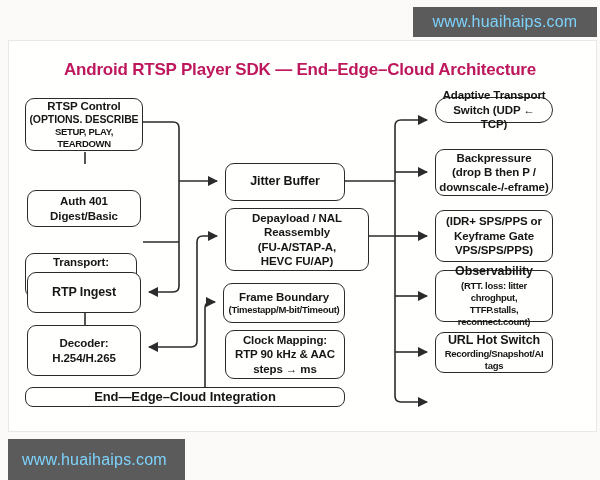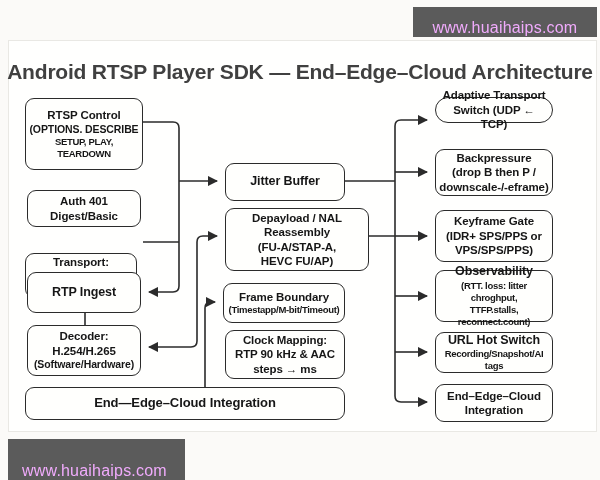--- a/index.html
+++ b/index.html
@@ -8,51 +8,51 @@
     background:#fbfaf8;
     font-family:"Liberation Sans","DejaVu Sans",sans-serif;
     -webkit-font-smoothing:antialiased;
   }
   .stage{position:absolute;inset:0;width:600px;height:480px;}
   .card{
     position:absolute;left:8px;top:40px;width:589px;height:392px;
     background:#fffffe;border:1px solid #e9e8e4;box-sizing:border-box;
   }
   .banner{
-    position:absolute;background:#5b5b5b;color:#f0abfc;
-    display:flex;align-items:flex-end;font-size:16px;letter-spacing:.2px;
+    position:absolute;background:#5b5b5b;color:#7dd3fc;
+    display:flex;align-items:center;font-size:16px;letter-spacing:.2px;
   }
   .banner.top{left:413px;top:7px;width:184px;height:30px;justify-content:center;}
   .banner.bottom{left:8px;top:439px;width:177px;height:41px;padding-left:14px;box-sizing:border-box;}
   .title{
     position:absolute;left:0;top:60px;width:600px;text-align:center;
-    font-size:21px;font-weight:700;color:#404040;letter-spacing:-.2px;
+    font-size:17px;font-weight:700;color:#be185d;letter-spacing:-.2px;
   }
   svg.wires{position:absolute;left:0;top:0;width:600px;height:480px;}
   .node{
     position:absolute;background:#fffffd;border:1.5px solid #2b2b2b;border-radius:9px;
     display:flex;flex-direction:column;align-items:center;justify-content:center;
     text-align:center;color:#161616;font-weight:600;font-size:11.5px;line-height:1.26;
     padding:2px 3px;box-sizing:border-box;letter-spacing:-.1px;
   }
   .node .sm{font-size:10.5px;}
   .node .xs{font-size:9.5px;letter-spacing:-.3px;}
   .node .lg{font-size:12.5px;}
   .node.bar{font-size:13px;border-radius:8px;}
   
-  #n-rtsp      {left:25px; top:98px;  width:118px;height:72px;}
+  #n-rtsp      {left:25px; top:98px;  width:118px;height:53px;}
   #n-auth      {left:27px; top:164px; width:114px;height:37px;margin-top:26px;}
   #n-transport {left:25px; top:221px; width:112px;height:45px;margin-top:32px;}
   #n-rtp       {left:27px; top:272px; width:114px;height:41px;}
   #n-decoder   {left:27px; top:325px; width:114px;height:51px;}
   #n-jitter    {left:225px;top:163px; width:120px;height:38px;}
   #n-depayload {left:225px;top:208px; width:144px;height:63px;}
   #n-frame     {left:223px;top:283px; width:122px;height:40px;}
   #n-clock     {left:225px;top:330px; width:120px;height:49px;}
-  #n-intbar    {left:25px; top:387px; width:320px;height:33px;border-radius:9px;}
+  #n-intbar    {left:25px; top:387px; width:320px;height:20px;}
   #n-adaptive  {left:435px;top:97px;  width:118px;height:26px;border-radius:20px;}
   #n-backpress {left:435px;top:149px; width:118px;height:47px;}
   #n-keyframe  {left:435px;top:210px; width:118px;height:52px;}
   #n-observ    {left:435px;top:270px; width:118px;height:52px;}
   #n-urlswitch {left:435px;top:332px; width:118px;height:41px;}
   #n-intright  {left:435px;top:384px; width:118px;height:38px;}
 </style>
 </head>
 <body>
 
@@ -102,21 +102,20 @@
   <div class="node" id="n-transport">
     <span>Transport:</span>
     <span class="sm">UDP or TCP Interveeter)</span>
   </div>
   <div class="node" id="n-rtp">
     <span class="lg">RTP Ingest</span>
   </div>
   <div class="node" id="n-decoder">
     <span>Decoder:</span>
     <span>H.254/H.265</span>
-    <span class="sm">(Software/Hardware)</span>
   </div>
 
   <div class="node" id="n-jitter">
     <span class="lg">Jitter Buffer</span>
   </div>
   <div class="node" id="n-depayload">
     <span>Depayload / NAL</span>
     <span>Reassembly</span>
     <span>(FU-A/STAP-A,</span>
     <span>HEVC FU/AP)</span>
@@ -138,35 +137,31 @@
   <div class="node" id="n-adaptive">
     <span>Adaptive Transport</span>
     <span>Switch (UDP ← TCP)</span>
   </div>
   <div class="node" id="n-backpress">
     <span>Backpressure</span>
     <span>(drop B then P /</span>
     <span>downscale-/-eframe)</span>
   </div>
   <div class="node" id="n-keyframe">
+    <span>(IDR+ SPS/PPS or</span>
     <span>Keyframe Gate</span>
-    <span>(IDR+ SPS/PPS or</span>
     <span>VPS/SPS/PPS)</span>
   </div>
   <div class="node" id="n-observ">
     <span class="lg">Observability</span>
     <span class="xs">(RTT. loss: litter chroghput,</span>
     <span class="xs">TTFP.stalls, reconnect.count)</span>
   </div>
   <div class="node" id="n-urlswitch">
     <span class="lg">URL Hot Switch</span>
     <span class="xs">Recording/Snapshot/AI tags</span>
   </div>
-  <div class="node" id="n-intright">
-    <span>End–Edge–Cloud</span>
-    <span>Integration</span>
-  </div>
 
   <div class="banner bottom">
     <span>www.huaihaips.com</span>
   </div>
 
 </div>
 
 </body></html>

